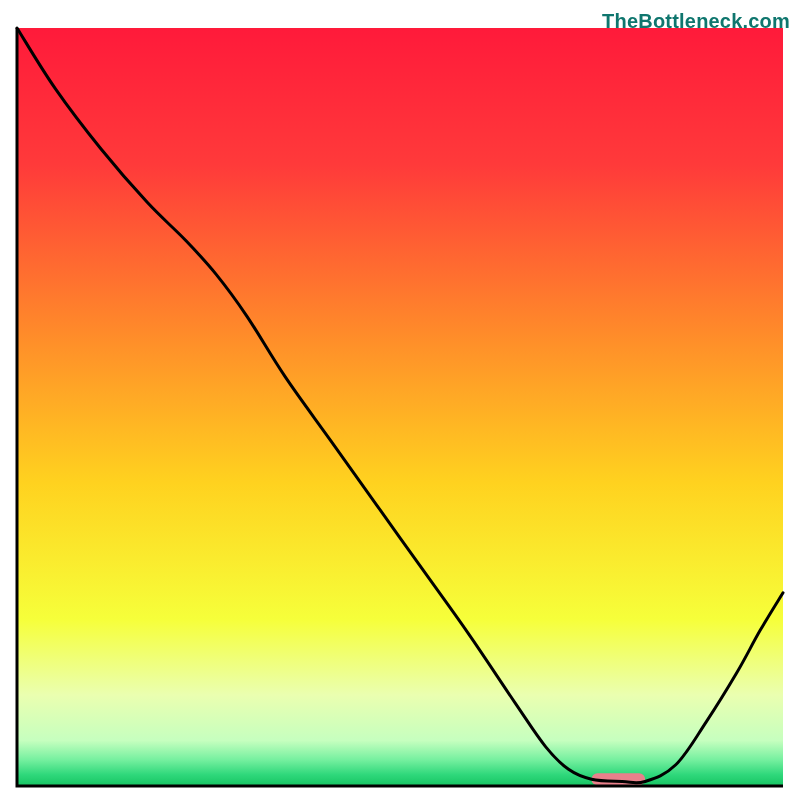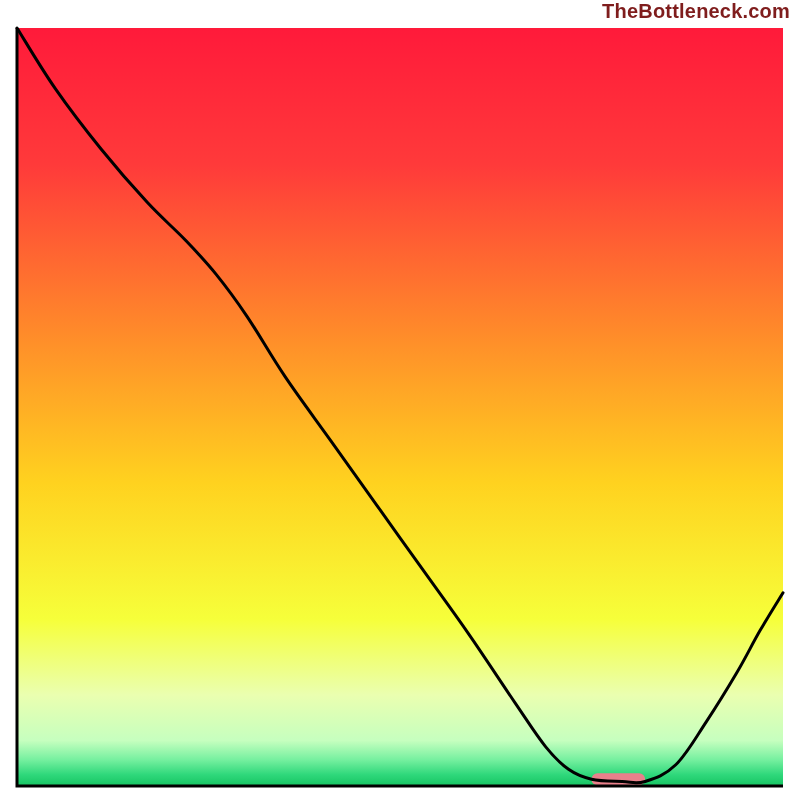--- a/index.html
+++ b/index.html
@@ -1,17 +1,17 @@
 <!DOCTYPE html>
 <html><head>
 <meta charset="utf-8">
 <style>
 html,body{margin:0;padding:0;width:800px;height:800px;overflow:hidden;background:#fff}
 #root{position:relative;width:800px;height:800px}
-#watermark{position:absolute;top:0;right:10px;font:700 20px Arial,Helvetica,sans-serif;color:#7f1d1d;letter-spacing:.2px}
+#watermark{position:absolute;top:10px;right:10px;font:700 20px Arial,Helvetica,sans-serif;color:#0f766e;letter-spacing:.2px}
 svg{position:absolute;top:0;left:0}
 </style>
 </head>
 <body>
 <div id="root">
   <div id="watermark">TheBottleneck.com</div>
   <svg id="chart-svg" width="800" height="800" viewBox="0 0 800 800">
       <defs>
         <linearGradient id="bg" x1="0" y1="0" x2="0" y2="1">
           <stop offset="0" stop-color="#ff1a3a"></stop>

